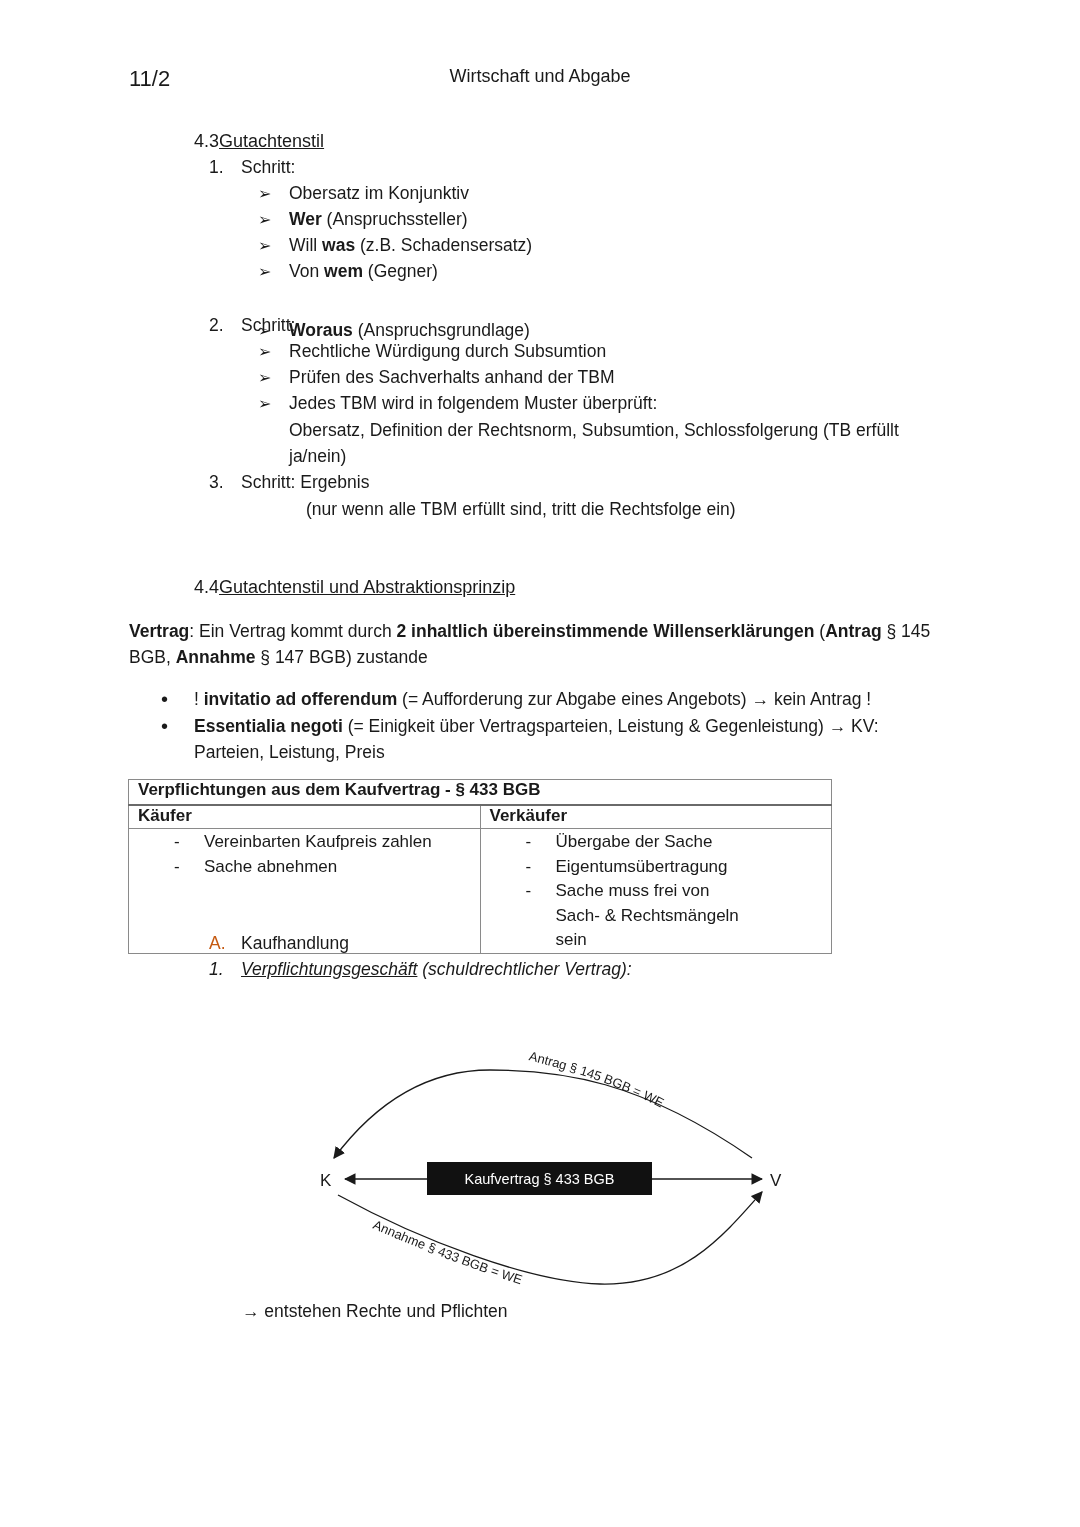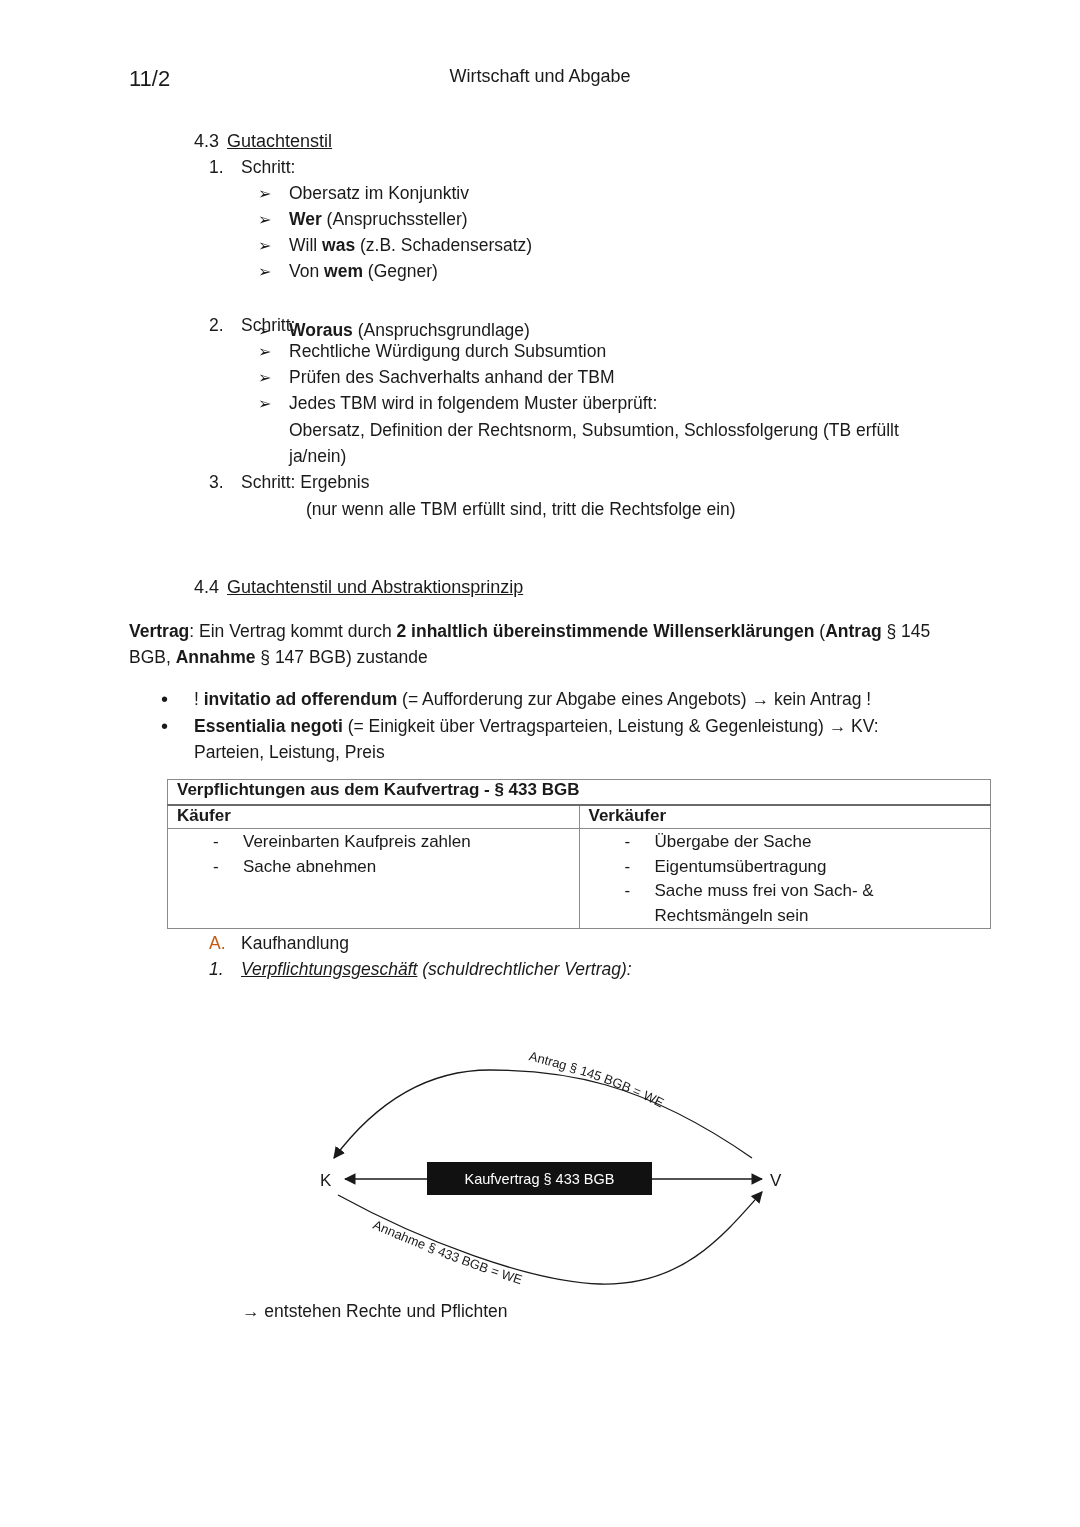--- a/index.html
+++ b/index.html
@@ -4,33 +4,33 @@
 <style>
   html, body { margin: 0; padding: 0; background: #ffffff; }
   body {
     width: 1080px; height: 1527px; position: relative; overflow: hidden;
     font-family: "Liberation Sans", sans-serif; color: #1a1a1a; font-size: 17px;
   }
   .abs { position: absolute; white-space: nowrap; }
   .hdr-left { left: 129px; top: 66px; font-size: 22px; }
   .hdr-center { left: 0; width: 1080px; text-align: center; top: 66px; font-size: 18px; }
   .sec-title { font-size: 18px; }
-  .sec-title .num { margin-right: 8px; }
+  .sec-title .num { }
   .sec-title .ttl { text-decoration: underline; }
   .step { font-size: 17.5px; margin-left: 48px; }
   .step .n { display: inline-block; width: 32px; }
   .arrow-item { font-size: 17.5px; }
   .arrow-item .bul { display: inline-block; width: 31px; font-size: 16px; }
   b { font-weight: bold; }
   .para { left: 129px; font-size: 17.5px; line-height: 26px; width: 830px; white-space: normal; }
   .bullet-row { font-size: 17.5px; line-height: 26px; }
   .bullet-row .dot { position: absolute; left: -33px; top: 0; font-size: 20px; }
   table.obl {
-    position: absolute; left: 128px; top: 779px; width: 824px;
-    border-collapse: collapse; font-size: 17px; margin-left: 39px;
+    position: absolute; left: 128px; top: 779px; width: 704px;
+    border-collapse: collapse; font-size: 17px;
   }
   table.obl td, table.obl th { border: 1px solid #8a8a8a; padding: 0 9px; text-align: left; vertical-align: top; }
   table.obl th.title { font-weight: bold; height: 24px; border-bottom: 2px solid #6a6a6a; }
   table.obl th.col { font-weight: bold; height: 22px; width: 50%; }
   table.obl td { height: 96px; padding-top: 1px; }
   table.obl ul { list-style: none; margin: 0; padding: 0; }
   table.obl li { position: relative; padding-left: 66px; line-height: 24.5px; white-space: normal; }
   table.obl li .dash { position: absolute; left: 36px; }
   .alpha { color: #c55a11; }
   .ital { font-style: italic; }

